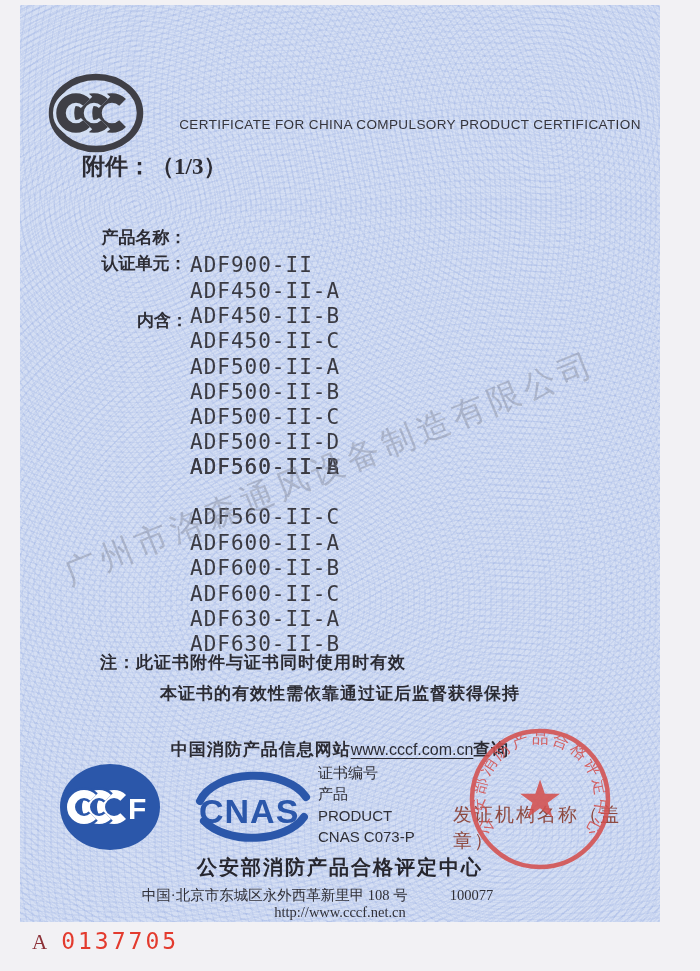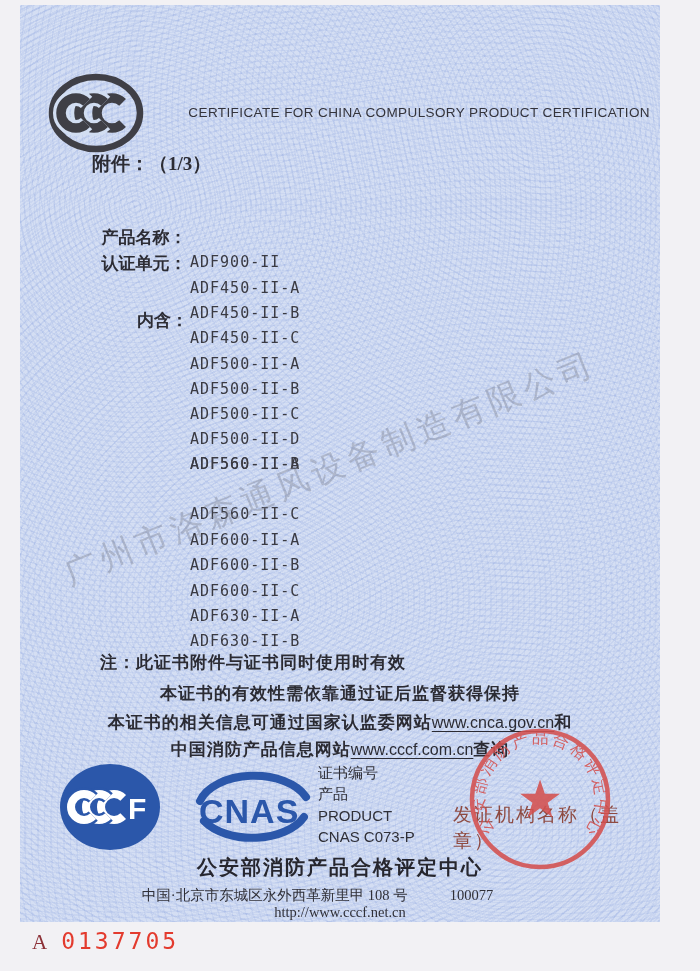--- a/index.html
+++ b/index.html
@@ -16,30 +16,30 @@
       repeating-radial-gradient(circle at 18% 22%, rgba(108,138,214,.11) 0 1.5px, rgba(255,255,255,0) 1.5px 5px),
       repeating-radial-gradient(circle at 82% 12%, rgba(108,138,214,.10) 0 1.5px, rgba(255,255,255,0) 1.5px 6px),
       repeating-radial-gradient(circle at 40% 65%, rgba(108,138,214,.09) 0 1.5px, rgba(255,255,255,0) 1.5px 5.5px),
       repeating-radial-gradient(circle at 75% 90%, rgba(108,138,214,.10) 0 1.5px, rgba(255,255,255,0) 1.5px 6.5px),
       linear-gradient(#d4def3,#d4def3);
   }
   .abs{position:absolute;}
   
   .title{left:175px;top:80px;width:430px;text-align:center;font-size:23px;font-weight:bold;
          letter-spacing:4px;color:#26262e;}
-  .subtitle{left:150px;top:100px;width:480px;text-align:right;font-size:13.5px;color:#34343c;
+  .subtitle{left:150px;top:112px;width:480px;text-align:center;font-size:13.5px;color:#34343c;
          font-family:"Liberation Sans","DejaVu Sans",sans-serif;letter-spacing:.4px;}
-  .attachment{left:72px;top:146px;font-size:19px;font-weight:600;color:#2c2c34;}
+  .attachment{left:62px;top:146px;font-size:23px;font-weight:600;color:#2c2c34;}
   .certno{left:373px;top:178px;font-size:15.5px;color:#2e2e36;}
   .certno .num{letter-spacing:1px;}
   
   .flabel{position:absolute;left:80px;width:88px;font-size:17px;font-weight:600;color:#2c2c34;text-align:center;}
   .flabel.right{text-align:right;margin-top:31px;}
   .fval{position:absolute;left:170px;font-size:17px;color:#2e2e36;letter-spacing:1px;}
-  .mono{font-family:"DejaVu Sans Mono","Liberation Mono",monospace;font-size:15px;color:#3a3a42;letter-spacing:1px;}
+  .mono{font-family:"DejaVu Sans Mono","Liberation Mono",monospace;font-size:21px;color:#3a3a42;letter-spacing:1px;}
   
   .note{left:80px;top:646px;font-size:17px;font-weight:600;color:#2b2b33;
         font-family:"Liberation Sans","DejaVu Sans",sans-serif;letter-spacing:1px;}
   .stmt{left:0;width:640px;text-align:center;font-size:17px;font-weight:600;color:#2b2b33;
         font-family:"Liberation Sans","DejaVu Sans",sans-serif;letter-spacing:1px;}
   .stmt .url{font-weight:400;font-size:16px;letter-spacing:0;text-decoration:underline;text-underline-offset:3px;}
   
   .accblock{left:298px;top:758px;font-size:15px;line-height:21px;color:#2f2f37;}
   .accblock .latin{font-family:"Liberation Sans","DejaVu Sans",sans-serif;}
   
@@ -103,23 +103,20 @@
   <div class="fval mono" style="top:526px">ADF600-II-A</div>
   <div class="fval mono" style="top:551px">ADF600-II-B</div>
   <div class="fval mono" style="top:577px">ADF600-II-C</div>
   <div class="fval mono" style="top:602px">ADF630-II-A</div>
   <div class="fval mono" style="top:627px">ADF630-II-B</div>
 
   <div class="abs note">注：此证书附件与证书同时使用时有效</div>
 
   <div class="abs stmt" style="top:677px">本证书的有效性需依靠通过证后监督获得保持</div>
 
-  <div class="abs stmt" style="top:706px">
-    <span>本证书的相关信息可通过国家认监委网站</span><span class="url">www.cnca.gov.cn</span><span>和</span>
-  </div>
 
   <div class="abs stmt" style="top:733px">
     <span>中国消防产品信息网站</span><span class="url">www.cccf.com.cn</span><span>查询</span>
   </div>
 
   <svg class="abs" style="left:38px;top:757px;" width="104" height="90" viewBox="0 0 104 90">
     <ellipse cx="52" cy="45" rx="50" ry="43" fill="#2b57aa"></ellipse>
     <path d="M 65.2 35.8 A 13 13 0 1 0 65.2 54.2" fill="none" stroke="#ffffff" stroke-width="8"></path>
     <path d="M 50.2 35.8 A 13 13 0 1 0 50.2 54.2" fill="none" stroke="#2b57aa" stroke-width="13"></path>
     <path d="M 50.2 35.8 A 13 13 0 1 0 50.2 54.2" fill="none" stroke="#ffffff" stroke-width="8"></path>

